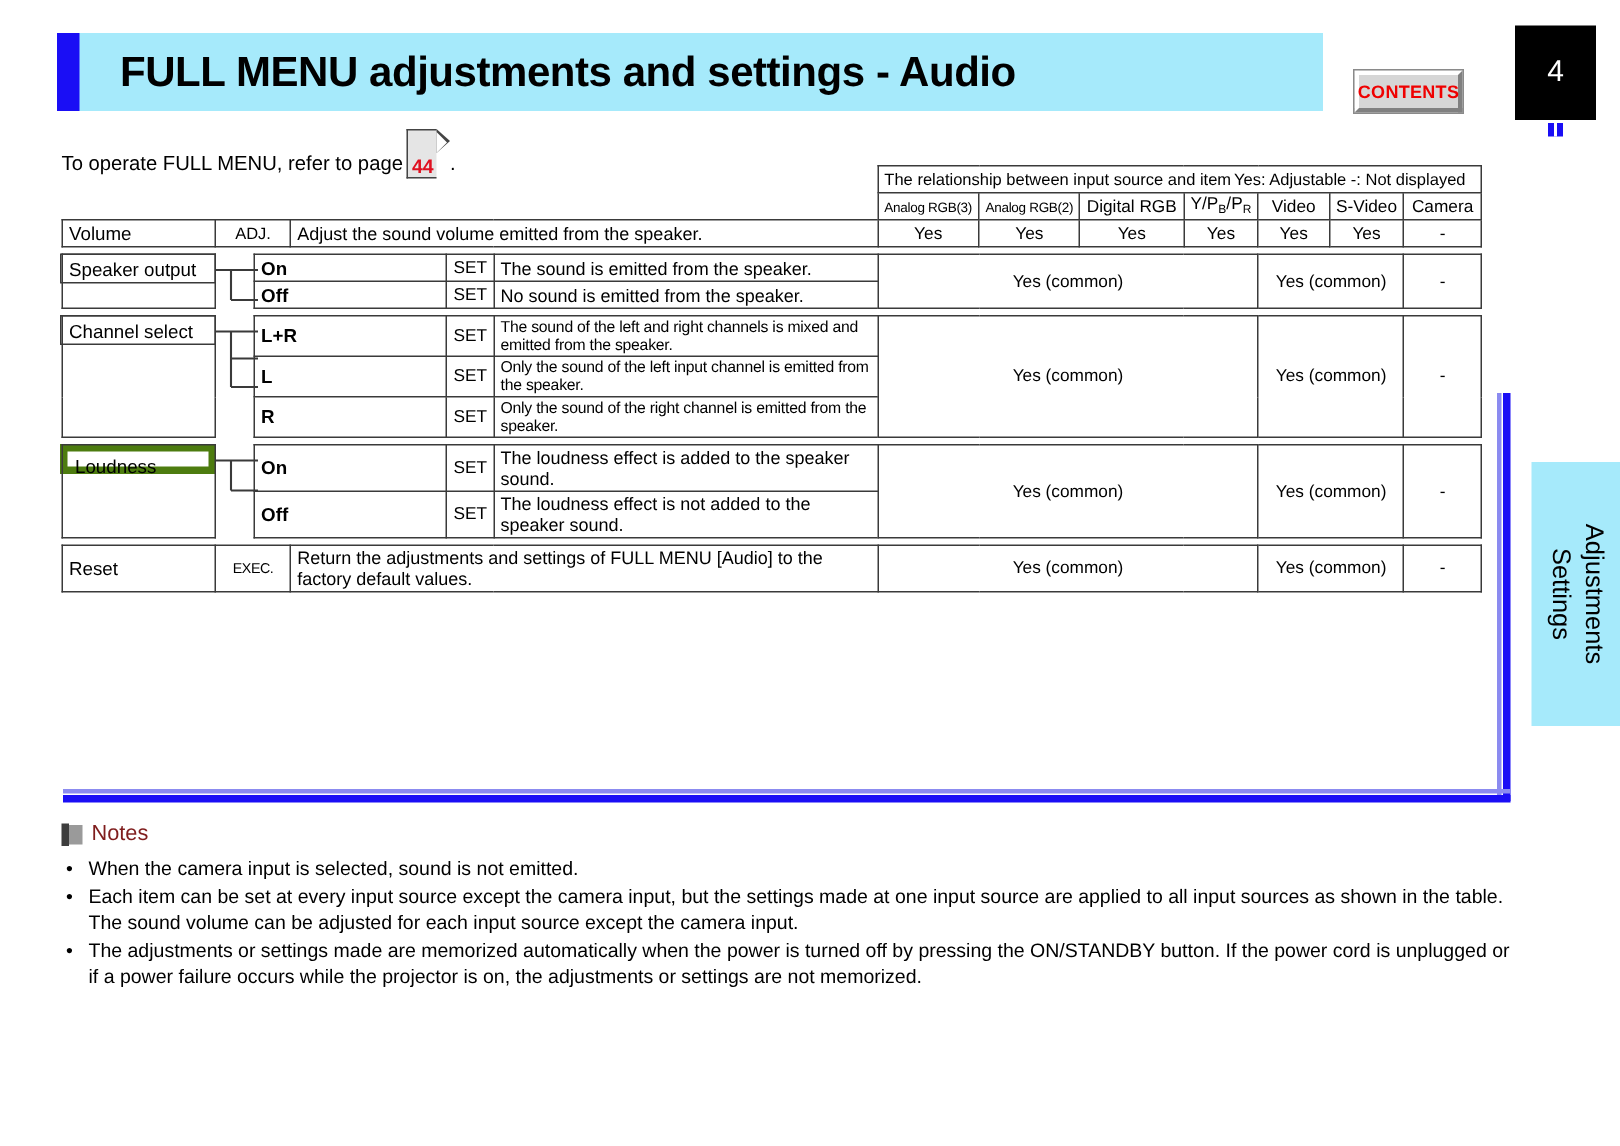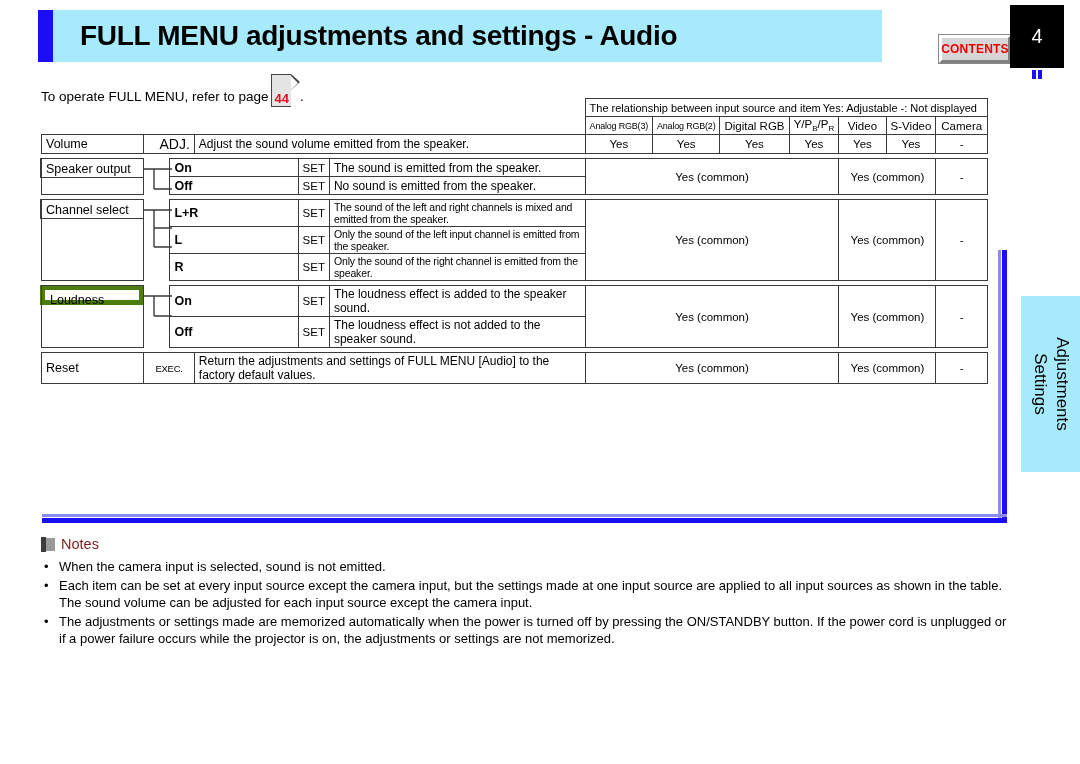--- a/index.html
+++ b/index.html
@@ -8,20 +8,21 @@
     width: 1080px; height: 764px;
     background: #ffffff;
     font-family: "Liberation Sans", sans-serif;
     color: #000;
     overflow: hidden;
   }
   #page {
     position: relative;
     width: 1080px; height: 568px;
     background: #fff;
+    margin-top: 12px;
   }
 
   
   .title-bar {
     position: absolute;
     left: 38px; top: 10px;
     width: 844px; height: 52px;
     background: #a6eafb;
     display: flex; align-items: center;
   }
@@ -34,21 +35,21 @@
     font-size: 28px;
     font-weight: bold;
     letter-spacing: -0.3px;
     margin-left: 27px;
     white-space: nowrap;
     color: #000;
   }
 
   .contents-btn {
     position: absolute;
-    left: 939px; top: 35px;
+    left: 903px; top: 35px;
     width: 72px; height: 28px;
     background: #d6d6d6;
     border-top: 3px solid #ffffff;
     border-left: 3px solid #ffffff;
     border-right: 3px solid #808080;
     border-bottom: 3px solid #808080;
     outline: 1px solid #8a8a8a;
     display: flex; align-items: center; justify-content: center;
     cursor: pointer;
   }
@@ -141,21 +142,21 @@
     padding-left: 8px;
     font-size: 11px;
     white-space: nowrap;
   }
   .legend-cell .lg-right { float: right; padding-right: 6px; }
   .hdr { text-align: center; font-size: 11.5px; white-space: nowrap; }
   .hdr.tiny { font-size: 9px; letter-spacing: -0.2px; }
   .ctr { text-align: center; }
   .lbl { font-size: 12.5px; padding-left: 5px; }
   .sub { font-size: 12.5px; padding-left: 5px; font-weight: bold; }
-  .adj { text-align: right; font-size: 14px; width: 26px; }
+  .adj { text-align: center; font-size: 11px; width: 26px; }
   .exec { text-align: center; font-size: 9.5px; width: 26px; letter-spacing: -0.3px;}
   .setc { text-align: center; font-size: 11.5px; width: 26px; }
   .desc { font-size: 12px; padding-left: 5px; }
   .desc.sm { font-size: 10.5px; letter-spacing: -0.15px; }
   .spacer td { border: none !important; height: 5px; padding: 0; background: transparent !important; }
 
   
   .tree {
     position: relative;
     border: none !important;

